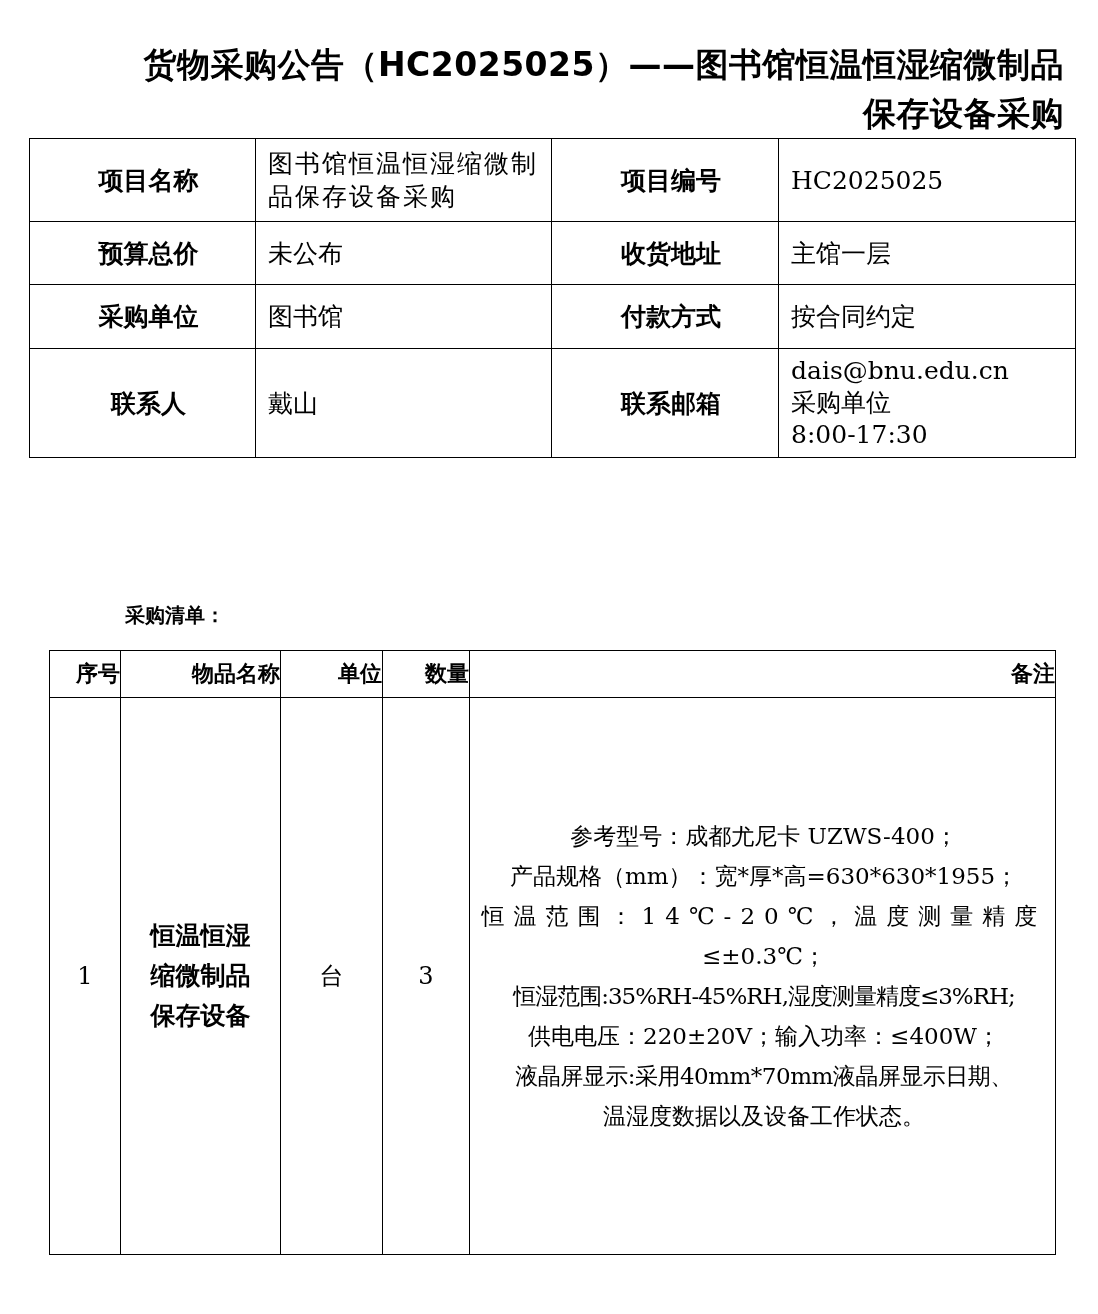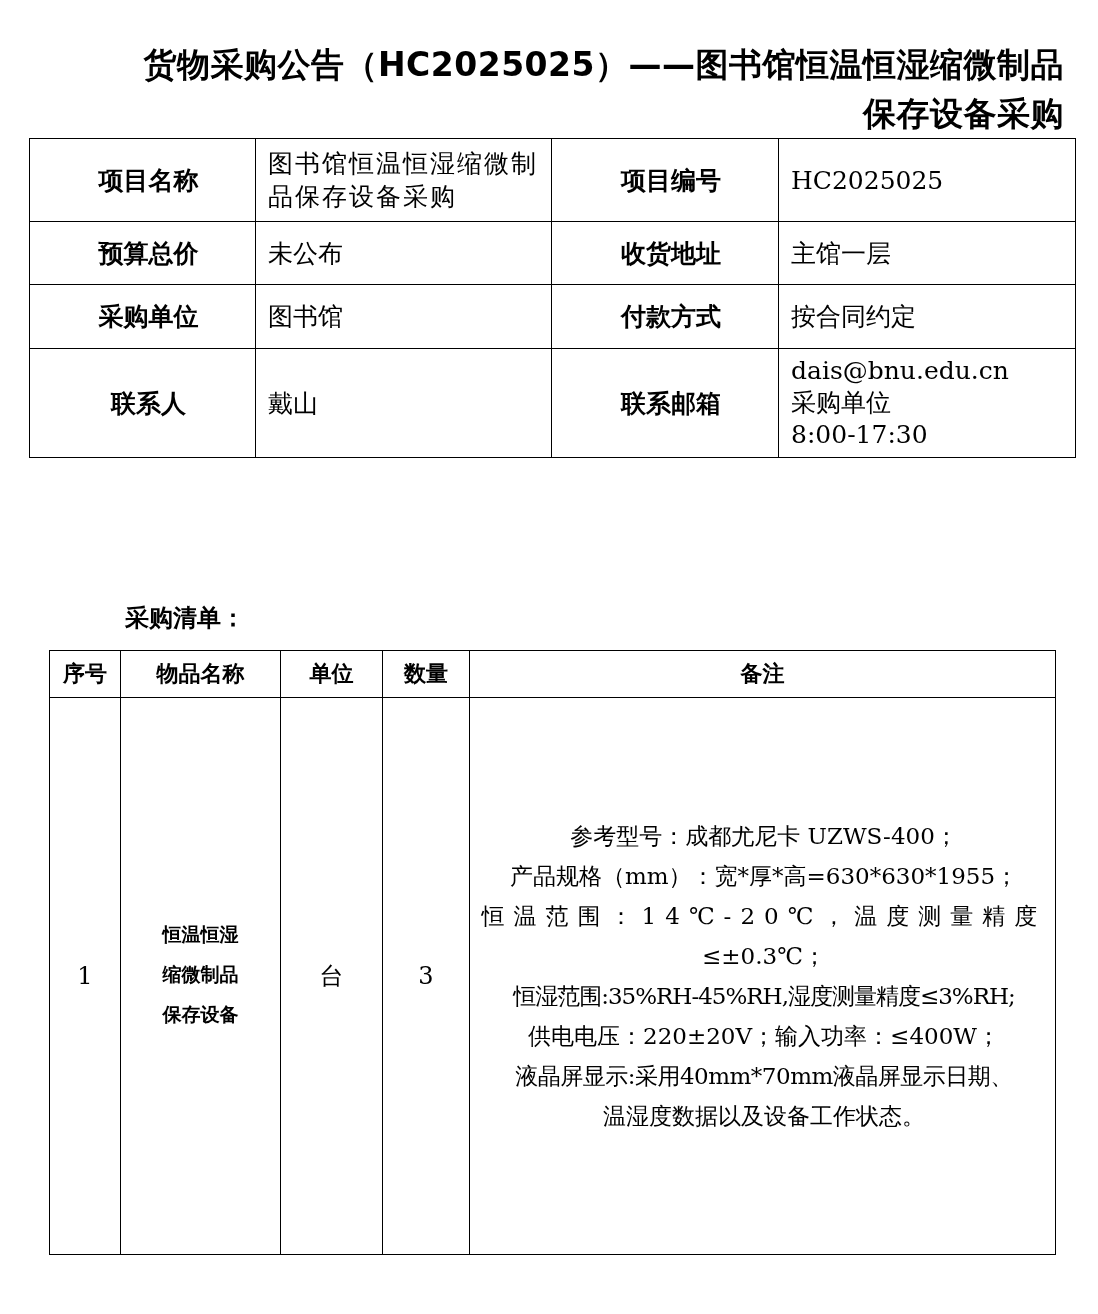--- a/index.html
+++ b/index.html
@@ -22,32 +22,32 @@
   #info td { font-size: 25px; line-height: 33px; }
   #info td.lbl {
     font-family: Liberation Sans, sans-serif; font-weight: bold;
     padding-left: 12px; font-size: 25px; text-align: center;
   }
   #info td.val { padding-left: 12px; font-family: "DejaVu Serif", "Liberation Serif", serif; }
   #info td.val.wide { letter-spacing: 2px; }
 
   .subhead {
     position: absolute; left: 125px; top: 602px;
-    font-family: Liberation Serif, serif; font-weight: bold; font-size: 24px; text-align: right;
+    font-family: Liberation Serif, serif; font-weight: bold; font-size: 20px; text-align: right;
   }
 
   
   #list { left: 49px; top: 650px; width: 1006px; }
   #list th {
     font-family: Liberation Serif, serif; font-weight: bold; font-size: 22px;
-    height: 46px; text-align: center;
+    height: 46px; text-align: right;
   }
   #list td { font-size: 24px; text-align: center; }
   #list td.name {
-    font-family: Liberation Mono, monospace; font-weight: bold; font-size: 19px;
+    font-family: Liberation Serif, serif; font-weight: bold; font-size: 25px;
     line-height: 40px; padding: 0 10px;
   }
   #list td.remarks {
     text-align: center; padding: 0 8px 0 11px; font-size: 23px; line-height: 40px;
     font-family: "DejaVu Serif", "Liberation Serif", serif;
   }
   .rline { white-space: nowrap; }
   .rline.justify { letter-spacing: 3px; }
 </style>
 </head>

